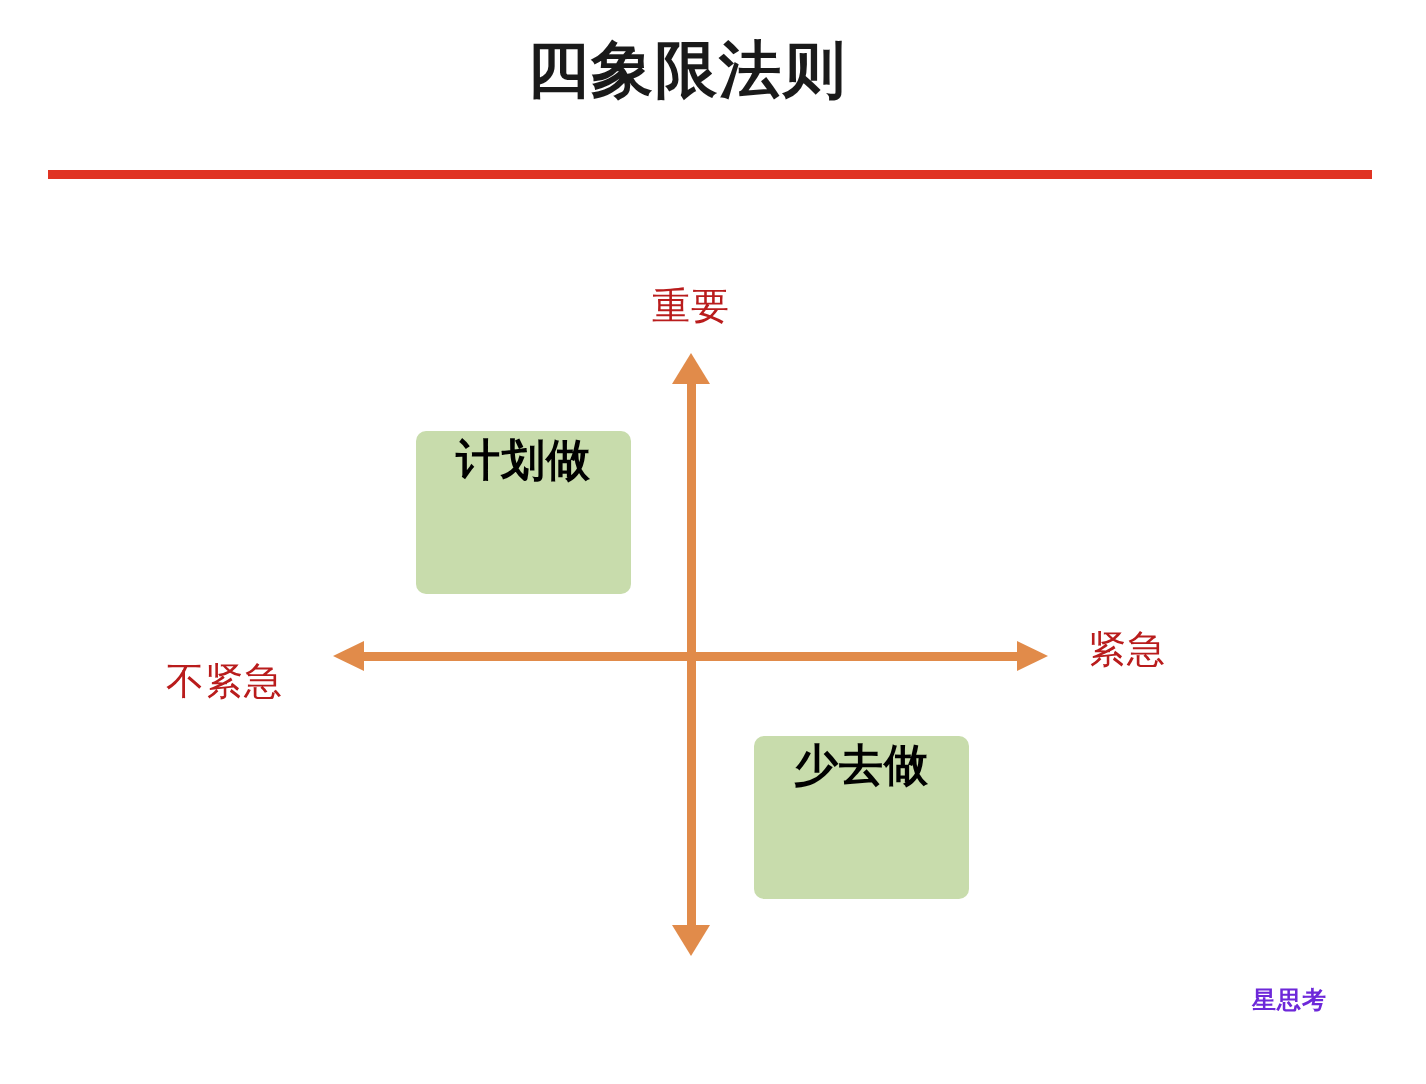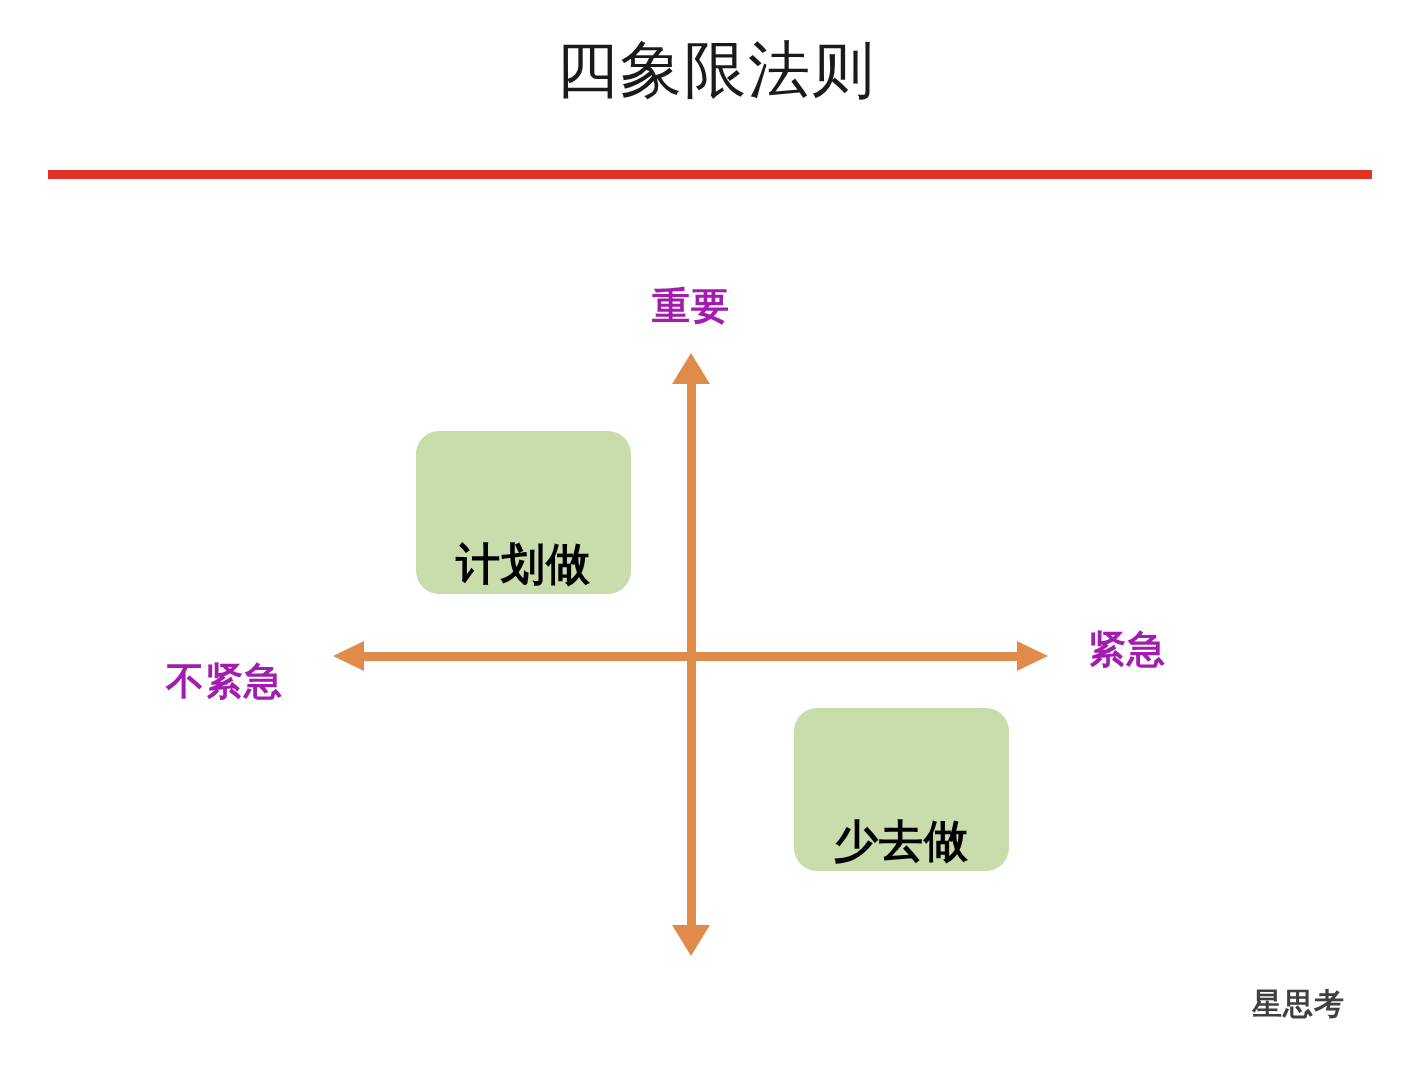--- a/index.html
+++ b/index.html
@@ -16,26 +16,25 @@
   }
 
   
   #slide-title {
     position: absolute;
     left: 0;
     top: 36px;
     width: 1374px;
     text-align: center;
     font-size: 62px;
-    font-weight: 400;
+    font-weight: 700;
     color: #1a1a1a;
     letter-spacing: 2px;
     line-height: 1.1;
     white-space: nowrap;
-    padding-left: 29px;
   }
 
   
   #title-rule {
     position: absolute;
     left: 48px;
     top: 170px;
     width: 1324px;
     height: 9px;
     background: #e03323;
@@ -107,22 +106,22 @@
     width: 0; height: 0;
     border-top: 15px solid transparent;
     border-bottom: 15px solid transparent;
     border-left: 31px solid #e18b4a;
   }
 
   
   .axis-label {
     position: absolute;
     font-size: 38px;
-    font-weight: 700;
-    color: #a21caf;
+    font-weight: 400;
+    color: #b91c1c;
     white-space: nowrap;
     letter-spacing: 1px;
   }
   #axis-label-top {
     left: 0; top: 281px;
     width: 1382px;
     text-align: center;
   }
   #axis-label-bottom {
     left: 0; top: 983px;
@@ -135,45 +134,45 @@
   #axis-label-right {
     left: 1088px; top: 624px;
   }
 
   
   .quadrant-box {
     position: absolute;
     width: 215px;
     height: 163px;
     background: #c8dcac;
-    border-radius: 23px;
+    border-radius: 10px;
     display: flex;
-    align-items: flex-end;
+    align-items: flex-start;
     justify-content: center;
   }
   .quadrant-box .quadrant-label {
     font-size: 44px;
     font-weight: 700;
     color: #000000;
     letter-spacing: 1px;
     white-space: nowrap;
   }
   #quadrant-box-plan     { left: 416px; top: 431px; }
   #quadrant-box-do-now   { left: 754px; top: 431px; }
   #quadrant-box-dont-do  { left: 416px; top: 720px; }
-  #quadrant-box-less-do  { left: 754px; top: 708px; margin-left: 40px; }
+  #quadrant-box-less-do  { left: 754px; top: 736px; }
 
   
   #watermark {
     position: absolute;
     left: 1252px;
     top: 984px;
-    font-size: 30px;
+    font-size: 24px;
     font-weight: 700;
-    color: #404040;
+    color: #6d28d9;
     letter-spacing: 1px;
     white-space: nowrap;
   }
 </style>
 </head>
 <body>
 
 <div id="slide-title">四象限法则</div>
 
 <div id="title-rule"></div>

